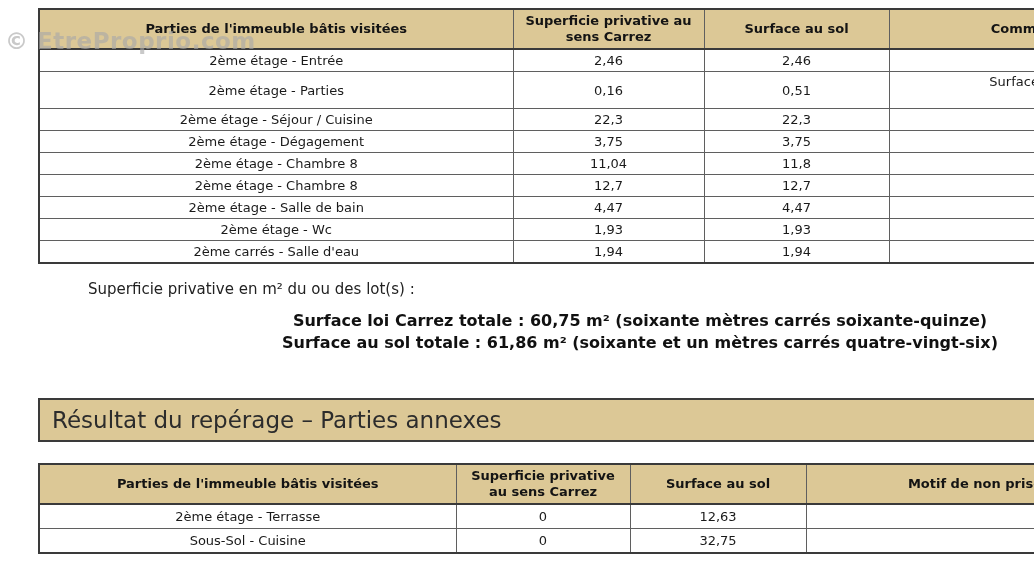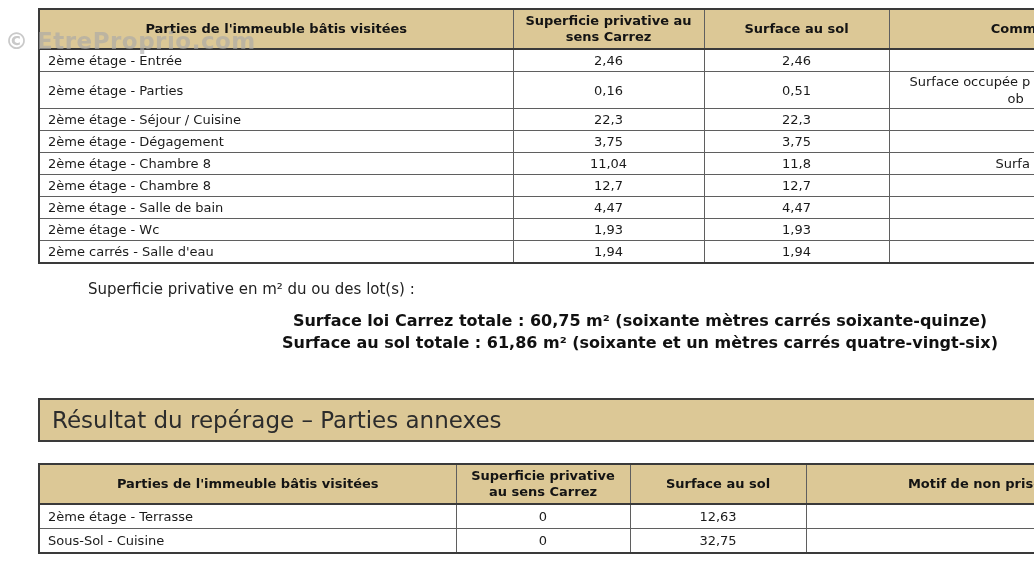--- a/index.html
+++ b/index.html
@@ -13,21 +13,21 @@
   
   table.rpt{border-collapse:collapse;margin-left:38px;table-layout:fixed;}
   table.rpt,table.rpt th,table.rpt td{border:1px solid #5f5f5f;}
   table.rpt{border:2px solid #3a3a3a;}
   table.rpt th{
     background:#dcc896;font-weight:bold;font-size:13px;color:#141414;
     text-align:center;vertical-align:middle;padding:3px 4px;line-height:16px;
     border-bottom:2px solid #3a3a3a;
   }
   table.rpt td{
-    font-size:13px;vertical-align:middle;padding:1px 8px;background:#ffffff;
+    font-size:13px;vertical-align:middle;padding:1px 8px;background:#ffffff;text-align:center;
   }
   #table-main{width:1160px;margin-top:8px;}
   #table-main col.c1{width:474px;} #table-main col.c2{width:191px;}
   #table-main col.c3{width:185px;} #table-main col.c4{width:310px;}
   #table-annex{width:1187px;margin-top:21px;}
   #table-annex col.c1{width:417px;} #table-annex col.c2{width:174px;}
   #table-annex col.c3{width:176px;} #table-annex col.c4{width:420px;}
   td.part{text-align:left;padding-left:8px;height:19px;}
   #table-annex td.part{height:21px;margin-top:16px;}
   td.num{text-align:center;}

